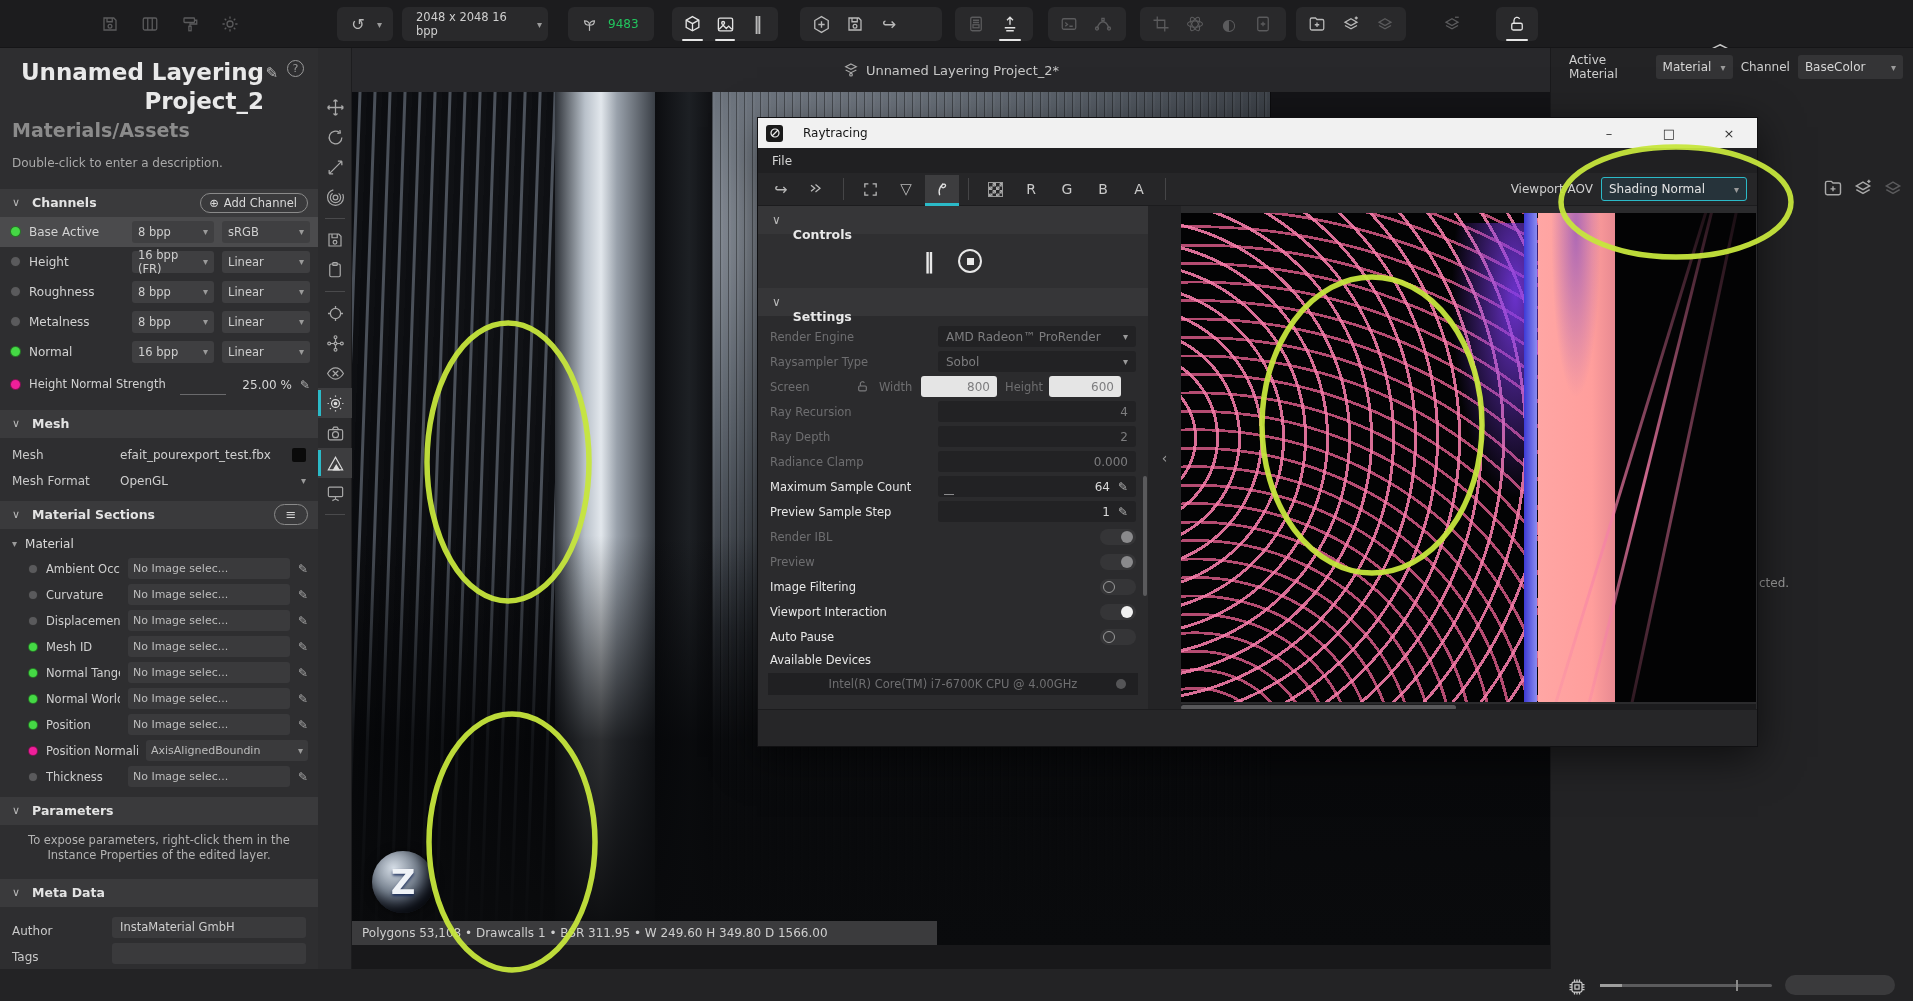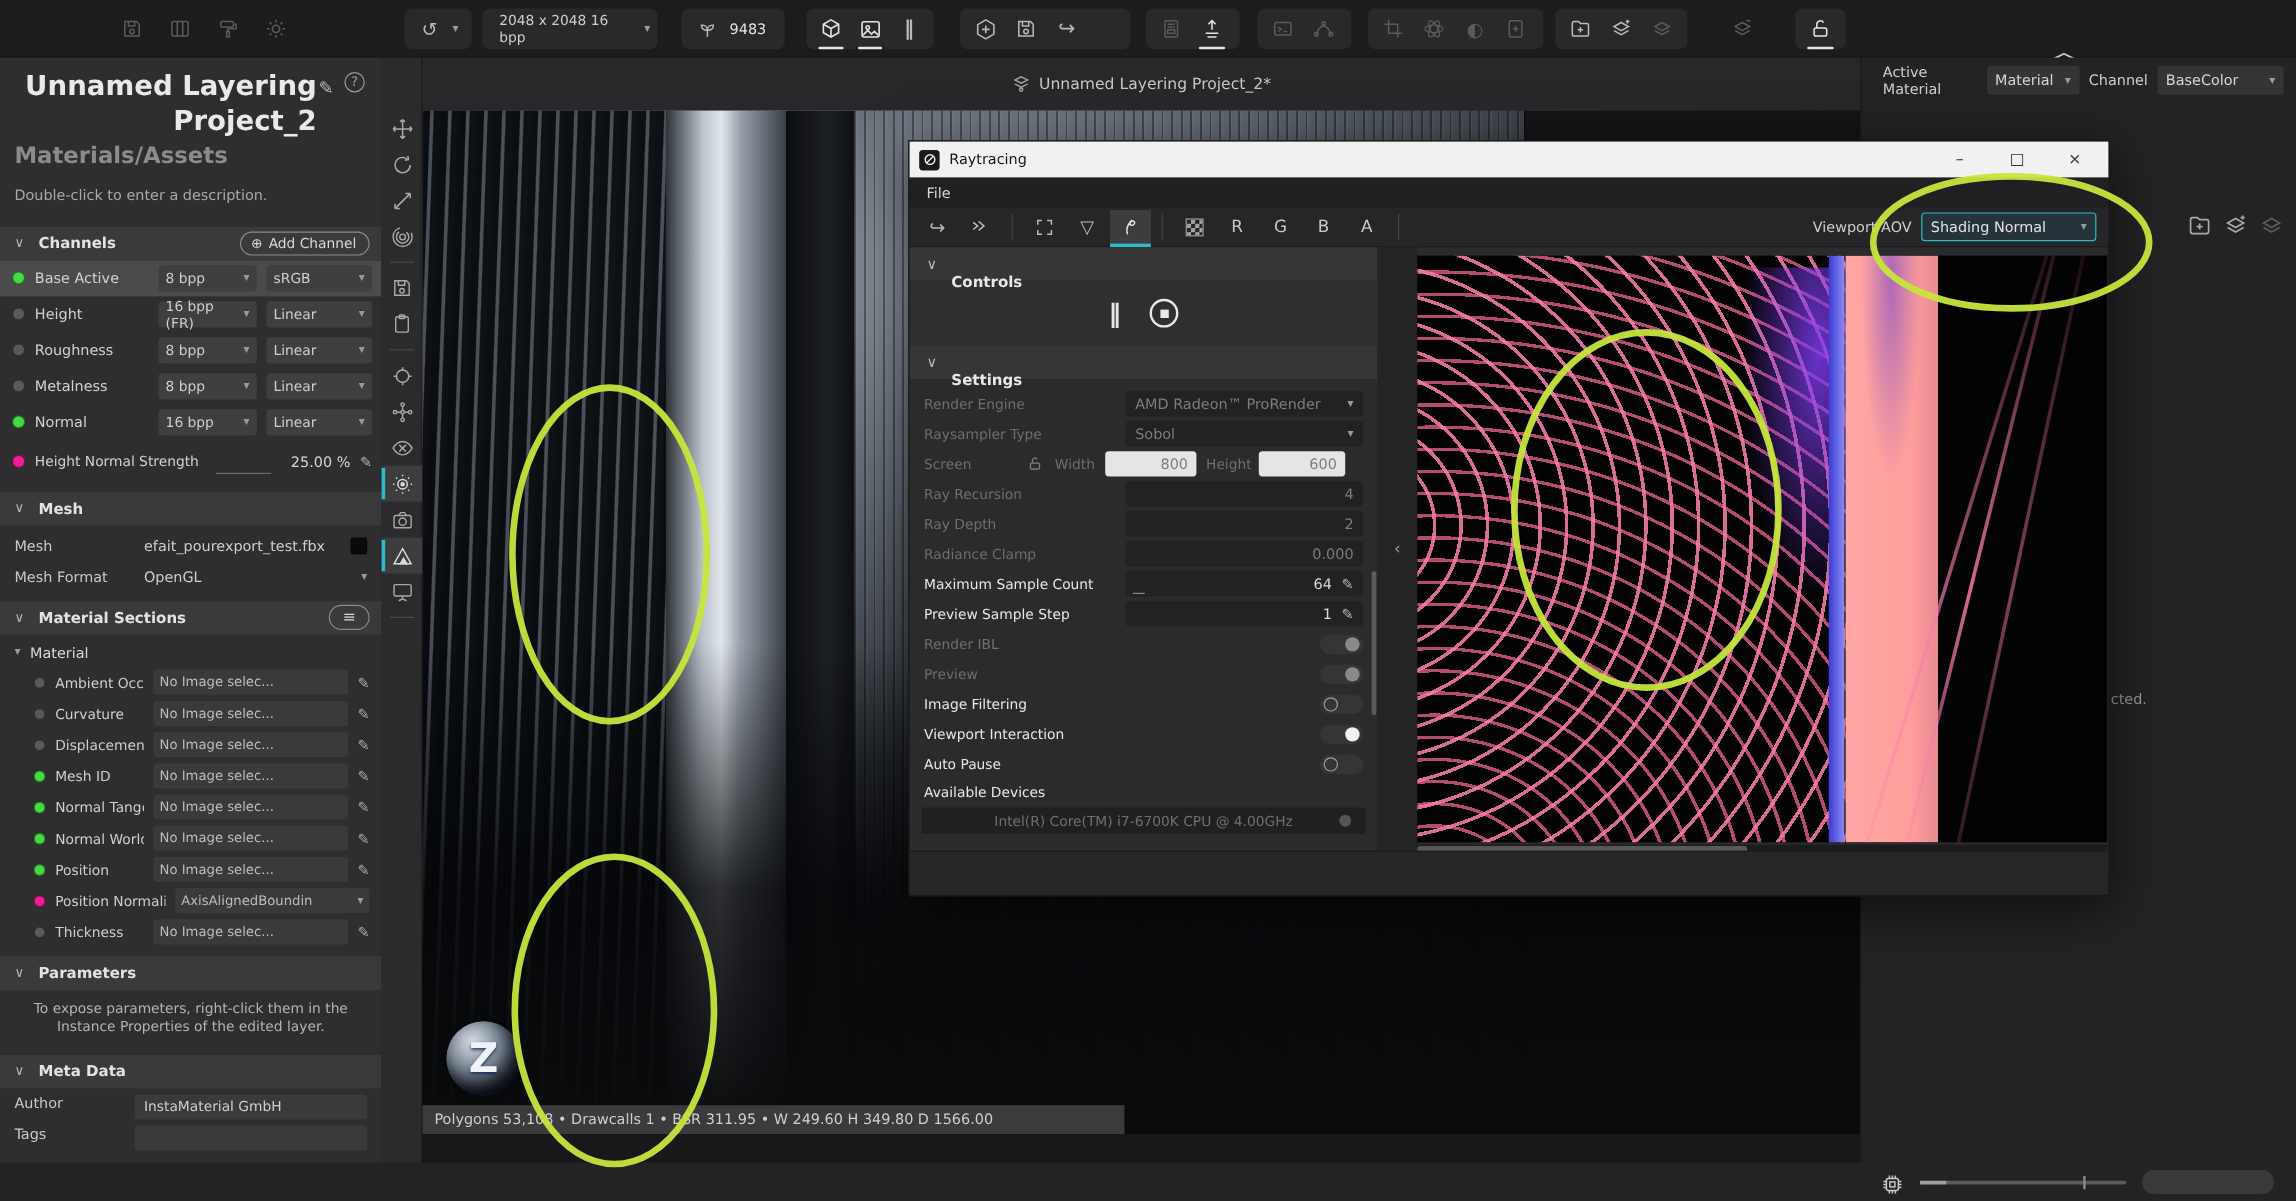--- a/index.html
+++ b/index.html
@@ -45,21 +45,21 @@
   .kvrow .v { flex:1; color:#cfcfcf; display:flex; align-items:center; justify-content:space-between; }
   .swatch { width:14px; height:14px; background:#0a0a0a; border-radius:2px; }
   .menu-pill { position:absolute; right:10px; top:3px; width:34px; height:21px; border:1px solid #8a8a8a; border-radius:11px; color:#d9d9d9; text-align:center; line-height:19px; font-size:13px; }
   .treegrp { height:24px; display:flex; align-items:center; gap:8px; padding:0 12px; color:#d9d9d9; }
   .mrow { height:26px; display:flex; align-items:center; gap:8px; padding:0 10px 0 28px; }
   .mrow .dot { width:10px; height:10px; }
   .mrow .lbl { flex:1; color:#cfcfcf; font-size:11.5px; white-space:nowrap; overflow:hidden; }
   .mval { width:162px; height:21px; background:#3a3a3c; border-radius:3px; display:flex; align-items:center; justify-content:space-between; padding:0 5px; color:#bdbdbd; font-size:11px; white-space:nowrap; }
   .mrow .pen { color:#a9a9a9; font-size:12px; }
   .hint { padding:8px 14px; color:#b3b3b3; font-size:11.5px; text-align:center; line-height:1.35; }
-  .metarow { height:26px; display:flex; align-items:flex-start; padding:0 12px; gap:4px; }
+  .metarow { height:26px; display:flex; align-items:flex-end; padding:0 12px; gap:4px; }
   .metarow .k { width:96px; color:#c9c9c9; }
   .metafield { flex:1; height:21px; background:#3a3a3c; border-radius:3px; display:flex; align-items:center; padding:0 8px; color:#cfcfcf; font-size:11.5px; }
 
   
   #toolstrip { position:absolute; left:318px; top:48px; width:34px; height:921px; background:#2b2b2d; border-right:1px solid #1d1d1f; }
   .vtool { width:34px; height:30px; display:flex; align-items:center; justify-content:center; color:#a9a9a9; position:relative; }
   .vtool.sel { background:#3d3d3f; }
   .vtool.sel::before { content:""; position:absolute; left:0; top:2px; bottom:2px; width:3px; background:#2bbac8; }
   .vdiv { width:20px; height:1px; background:#4a4a4c; margin:6px auto; }
 
@@ -93,21 +93,21 @@
 
   
   #bottombar { position:absolute; left:0; top:969px; width:1913px; height:32px; background:#232325; }
   .slider-track { position:absolute; left:1600px; top:15px; width:172px; height:3px; background:#5b5b5d; border-radius:2px; }
   .slider-fill { position:absolute; left:0; top:0; width:22px; height:3px; background:#9e9e9e; }
   .slider-tick { position:absolute; left:136px; top:-4px; width:2px; height:11px; background:#8a8a8a; }
   .bb-field { position:absolute; left:1785px; top:6px; width:110px; height:20px; background:#3a3a3c; border-radius:10px; }
 
   
   #dialog { position:absolute; left:757px; top:117px; width:1001px; height:630px; background:#2b2b2d; box-shadow:0 10px 40px rgba(0,0,0,.6); border:1px solid #101012; }
-  .dlg-titlebar { height:30px; background:#f1f1f1; display:flex; align-items:center; padding:0 8px; gap:8px; color:#111; }
+  .dlg-titlebar { height:30px; background:#f1f1f1; display:flex; align-items:center; padding:0 8px; gap:20px; color:#111; }
   .dlg-appicon { width:17px; height:17px; background:#1a1a1a; border-radius:3px; display:flex; align-items:center; justify-content:center; }
   .dlg-title { font-size:12px; color:#141414; flex:1; }
   .winbtn { width:40px; height:26px; display:flex; align-items:center; justify-content:center; color:#333; font-size:13px; }
   .dlg-menubar { height:25px; background:#202022; display:flex; align-items:center; padding:0 14px; color:#d6d6d6; }
   .dlg-toolbar { height:33px; background:#262628; display:flex; align-items:center; padding:0 6px; gap:2px; position:relative; border-bottom:1px solid #1c1c1e; }
   .dtb { width:34px; height:29px; display:flex; align-items:center; justify-content:center; color:#b9b9b9; position:relative; }
   .dtb.sel { background:#3d3d3f; }
   .dtb.sel::after { content:""; position:absolute; left:0; right:0; bottom:-2px; height:3px; background:#2bbac8; }
   .dtb-div { width:1px; height:22px; background:#454547; margin:0 7px; }
   .chln { font-size:14px; color:#c9c9c9; }
@@ -202,21 +202,21 @@
   </div>
 
   <div class="tbgrp" style="left:568px;width:86px;">
     <span class="tbtn">
         <svg class="ic" width="17" height="17" viewBox="0 0 24 24" fill="none" stroke="currentColor" stroke-width="1.7">
           <path d="M12 21v-8"></path>
           <path d="M12 13c0-4 3-6 7-6 0 4-3 6-7 6z"></path>
           <path d="M12 13c0-4-3-6-7-6 0 4 3 6 7 6z"></path>
         </svg>
       </span>
-    <span style="color:#e5e5e5;font-size:12px;">9483</span>
+    <span style="color:#22c55e;font-size:12px;">9483</span>
   </div>
 
   <div class="tbgrp" style="left:672px;width:106px;">
     <span class="tbtn on">
         <svg class="ic" width="19" height="19" viewBox="0 0 24 24" fill="none" stroke="#e3e3e3" stroke-width="1.7">
           <path d="M12 2l8 4.5v9L12 20l-8-4.5v-9z"></path>
           <path d="M12 11L4 6.5M12 11l8-4.5M12 11v9"></path>
         </svg>
       </span>
     <span class="tbtn on">

